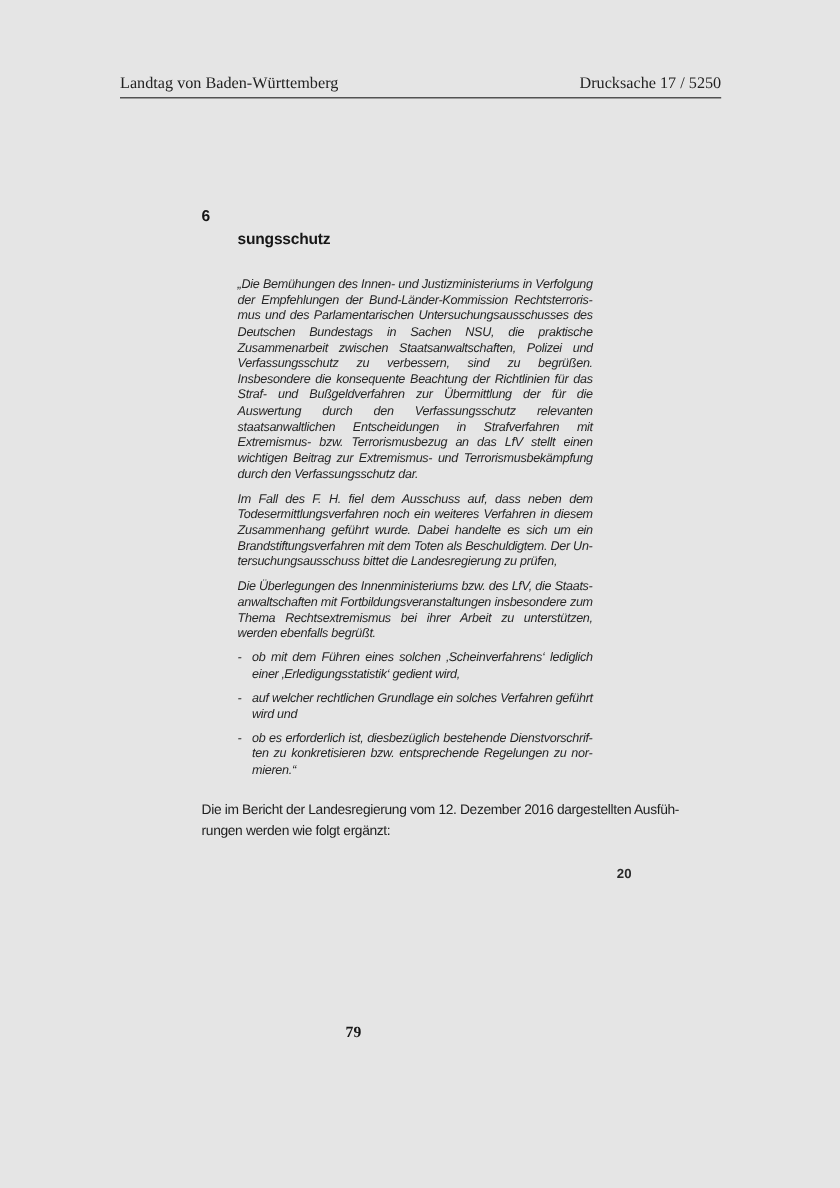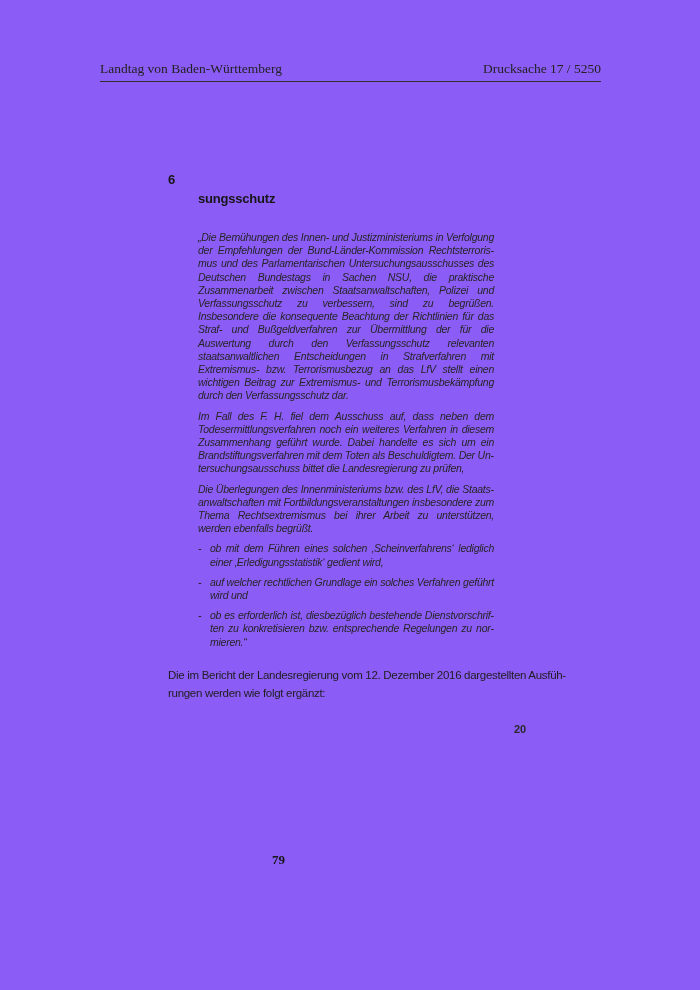--- a/index.html
+++ b/index.html
@@ -1,19 +1,19 @@
 <!DOCTYPE html>
 <html lang="de" style="--text: #1b1b1b; --rule: #2e2e2e;"><head>
 <meta charset="utf-8">
 <style>
   html,body{margin:0;padding:0;background:#ffffff;}
   .page{
     position:relative;
     width:700px;height:990px;
-    background:#8b5cf6;
+    background:#e5e5e5;
     color:#1b1b1b;
     font-family:"Liberation Sans",sans-serif;
     overflow:hidden;
   }
   
   .pg-header{
     position:absolute;left:100px;top:61px;width:501px;
     display:flex;justify-content:space-between;align-items:flex-end;
     font-family:"Liberation Serif",serif;
     font-size:13.5px;
@@ -57,21 +57,21 @@
     color:#1e1e1e;
   }
   .pageref{
     margin-top:20px;
     padding-left:346px;
     font-size:11px;
     color:#2a2a2a;
     font-weight:bold;
   }
   .pg-footer{
-    position:absolute;left:0;top:852px;width:557px;
+    position:absolute;left:16px;top:852px;width:557px;
     text-align:center;
     font-family:"Liberation Serif",serif;
     font-weight:bold;
     font-size:13px;
     color:#161616;
   }
 </style>
 </head>
 <body>
 

